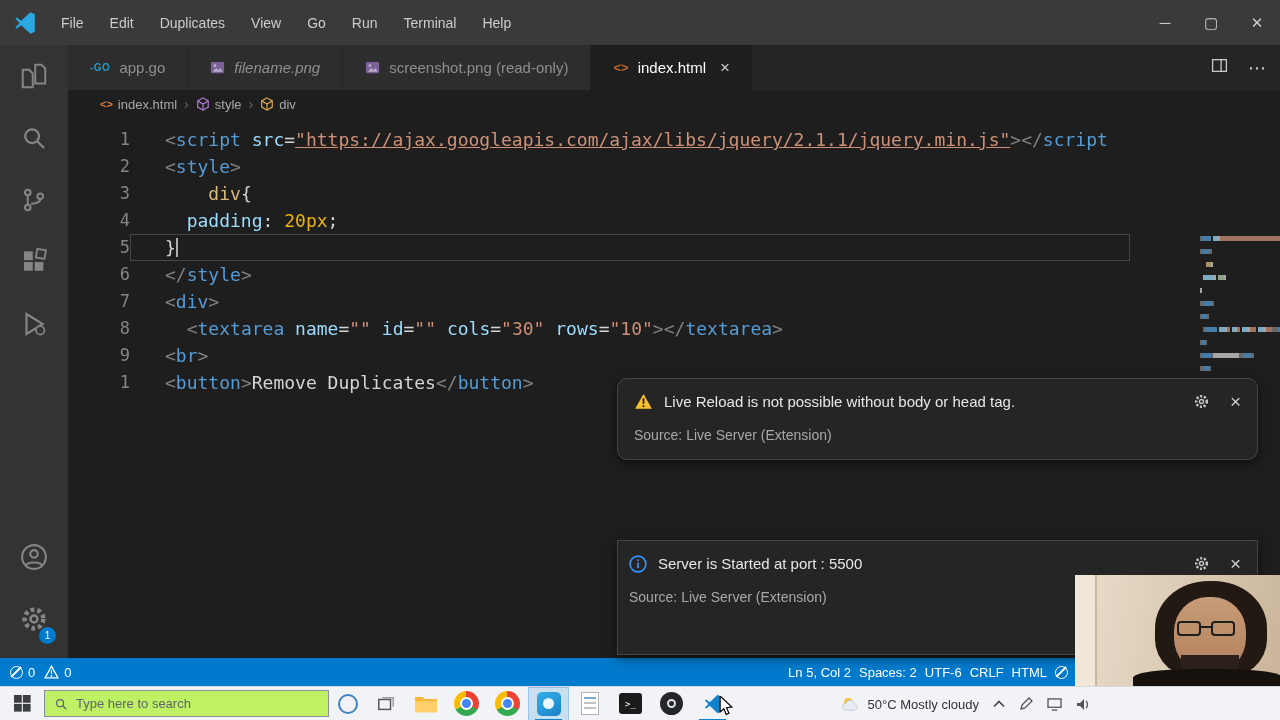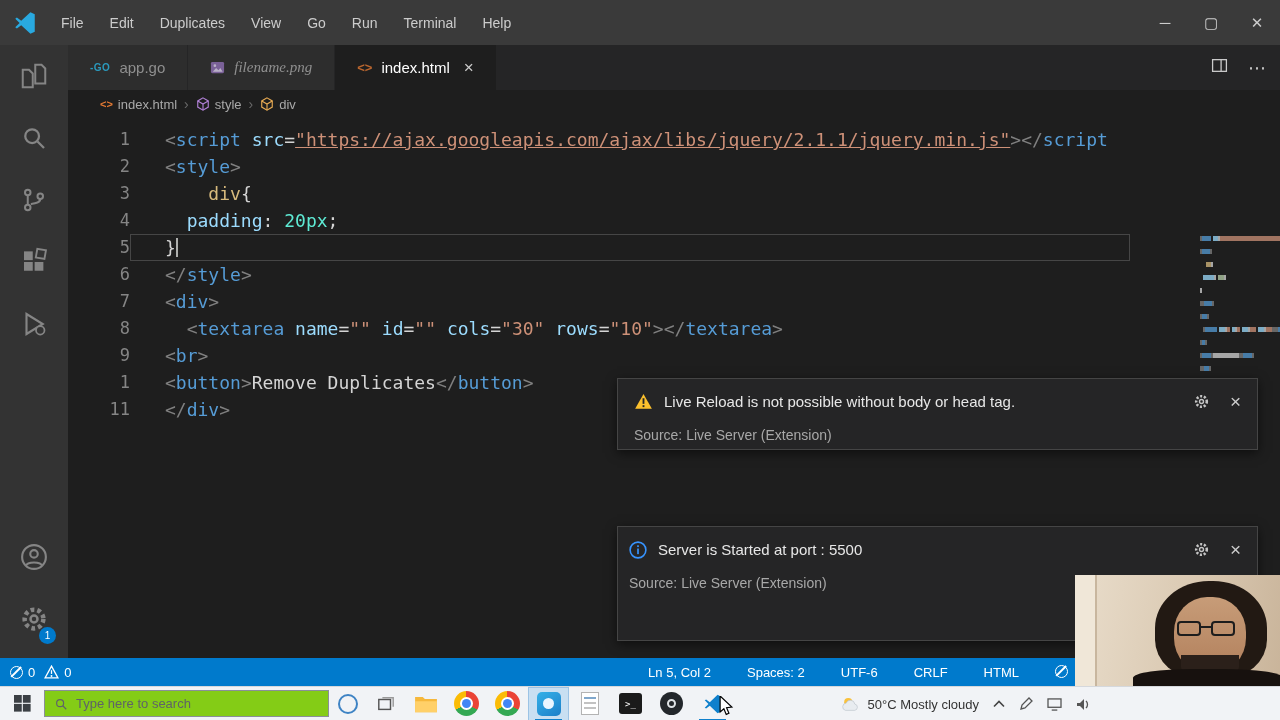--- a/index.html
+++ b/index.html
@@ -28,21 +28,21 @@
   .badge { position:absolute; right:12px; bottom:6px; width:17px; height:17px; border-radius:50%;
            background:#007acc; color:#fff; font-size:10px; display:flex; align-items:center; justify-content:center; }
 
   
   .tabstrip { position:absolute; left:68px; top:45px; width:1212px; height:45px;
               background:#252526; display:flex; z-index:6; }
   .tab { height:45px; display:flex; align-items:center; padding:0 22px;
          background:#2d2d2d; border-right:1px solid #252526; font-size:15px; color:#8f8f8f; white-space:nowrap; }
   .tab .tab-icon { margin-right:9px; display:flex; align-items:center; opacity:.8; }
   .tab.active { background:#1e1e1e; color:#ffffff; }
-  .tab.preview .tab-label { font-style:italic;font-family:Liberation Serif, serif; }
+  .tab.preview .tab-label { font-style:italic; }
   .tab-close { margin-left:14px; color:#cccccc; font-size:17px; line-height:1; }
   .tab-glyph-go { color:#2ab4e0; font-weight:bold; font-size:10px; letter-spacing:.5px; }
   .tab-glyph-html { color:#e37933; font-weight:bold; font-size:13px; }
   .strip-actions { margin-left:auto; display:flex; align-items:center; padding-right:14px; gap:20px; color:#cccccc; }
 
   
   .breadcrumb { position:absolute; left:68px; top:90px; width:1212px; height:28px;
                 background:#1e1e1e; display:flex; align-items:center; padding-left:32px;
                 color:#a9a9a9; font-size:13px; z-index:6; }
   .bc-item { display:flex; align-items:center; gap:5px; }
@@ -62,48 +62,48 @@
 
   
   .minimap { position:absolute; left:1132px; top:118px; width:128px; height:180px; overflow:hidden; }
   .mm-line { height:5px; margin-bottom:8px; white-space:nowrap; overflow:hidden; }
   .mm-line span { display:inline-block; height:5px; vertical-align:top; }
 
   
   .notification { position:absolute; left:617px; width:641px; background:#252526;
                   border:1px solid #454545; box-shadow:0 3px 10px rgba(0,0,0,.55);
                   z-index:40; padding:13px 16px; color:#e7e7e7; }
-  .notif-1 { top:378px; height:72px; }
-  .notif-2 { top:526px; height:115px;padding-left:11px; }
+  .notif-1 { top:378px; height:82px;border-radius:10px; }
+  .notif-2 { top:540px; height:115px;padding-left:11px; }
   .notif-header { display:flex; align-items:center; }
   .notif-msg { font-size:15px; margin-left:11px; flex:1; }
   .notif-icons { display:flex; align-items:center; gap:20px; margin-left:12px; }
   .notif-gear svg { width:17px; height:17px; display:block; }
   .notif-close { color:#cccccc; font-size:19px; line-height:1; }
   .notif-footer { display:flex; align-items:center; margin-top:16px; }
   .notif-source { color:#a8a8a8; font-size:14px; flex:1; }
   .notif-btn { background:#1177bb; color:#ffffff; border:none; font-size:14px;
                padding:8px 14px; font-family:"Liberation Sans", sans-serif; cursor:pointer; }
 
   
   .statusbar { position:absolute; left:0; top:658px; width:1280px; height:28px;
                background:#007acc; color:#ffffff; display:flex; align-items:center;
                font-size:13px; z-index:30; padding:0 212px 0 10px; }
   .sb-left { display:flex; align-items:center; gap:6px; }
-  .sb-right { margin-left:auto; display:flex; gap:36px; white-space:nowrap; }
+  .sb-right { margin-left:auto; display:flex; align-items:center; gap:8px; white-space:nowrap; }
   .slash-circle { width:13px; height:13px; border:1.5px solid #fff; border-radius:50%; position:relative; display:inline-block; }
   .slash-circle::after { content:""; position:absolute; left:-2px; top:4.5px; width:14px; height:1.5px;
                          background:#fff; transform:rotate(-45deg); }
   .sb-item { display:flex; align-items:center; gap:5px; }
 
   
   .taskbar { position:absolute; left:0; top:686px; width:1280px; height:34px;
              background:#f1f3f6; border-top:1px solid #d5d8dc; display:flex; align-items:center; z-index:90; }
   .tb-start { width:44px; height:34px; display:flex; align-items:center; justify-content:center; }
-  .tb-search { width:285px; height:27px; background:#84cc16; border:1px solid #8a8f98;
+  .tb-search { width:285px; height:27px; background:#bef264; border:1px solid #8a8f98;
                display:flex; align-items:center; padding-left:9px; gap:8px; }
   .tb-search-text { color:#5f6368; font-size:13px; }
   .tb-iconbtn { width:38px; height:34px; display:flex; align-items:center; justify-content:center; }
   .tb-app { width:41px; height:34px; display:flex; align-items:center; justify-content:center; position:relative; }
   .tb-app.open::after { content:""; position:absolute; bottom:0; left:7px; right:7px; height:2px; background:#0f80cc; }
   .tb-app.activewin { background:#c8dff2; box-shadow:inset 0 0 0 1px #9cc3e5; }
   .chrome-icon { width:25px; height:25px; border-radius:50%;
       background:conic-gradient(#ea4335 0deg 120deg, #34a853 120deg 240deg, #fbbc05 240deg 360deg);
       display:flex; align-items:center; justify-content:center; }
   .chrome-inner { width:13px; height:13px; border-radius:50%; background:#fff;
@@ -212,20 +212,30 @@
   <div class="tab preview">
     <span class="tab-icon">
       <svg width="15" height="15" viewBox="0 0 16 16">
           <rect x="1" y="2" width="14" height="12" rx="1.5" fill="#8e6fb3"></rect>
           <circle cx="5.2" cy="6" r="1.4" fill="#ddd1ee"></circle>
           <path d="M3 12.5 6.5 8.5 9 11l2-2.5 2.5 4z" fill="#ddd1ee"></path>
         </svg>
     </span>
     <span class="tab-label">filename.png</span>
   </div>
+  <div class="tab">
+    <span class="tab-icon">
+      <svg width="15" height="15" viewBox="0 0 16 16">
+          <rect x="1" y="2" width="14" height="12" rx="1.5" fill="#8e6fb3"></rect>
+          <circle cx="5.2" cy="6" r="1.4" fill="#ddd1ee"></circle>
+          <path d="M3 12.5 6.5 8.5 9 11l2-2.5 2.5 4z" fill="#ddd1ee"></path>
+        </svg>
+    </span>
+    <span class="tab-label">screenshot.png (read-only)</span>
+  </div>
   <div class="tab active">
     <span class="tab-icon tab-glyph-html">&lt;&gt;</span>
     <span class="tab-label">index.html</span>
     <span class="tab-close">×</span>
   </div>
   <div class="strip-actions">
     <span>
       <svg width="17" height="17" viewBox="0 0 16 16">
           <rect x="1.5" y="2.5" width="13" height="11" fill="none" stroke="#cccccc" stroke-width="1.2"></rect>
           <line x1="9.5" y1="2.5" x2="9.5" y2="13.5" stroke="#cccccc" stroke-width="1.2"></line>
@@ -271,21 +281,21 @@
       <div class="code-line">
         <span class="line-num">2</span>
         <span class="line-code"><span style="color: rgb(128, 128, 128);">&lt;</span><span style="color: rgb(86, 156, 214);">style</span><span style="color: rgb(128, 128, 128);">&gt;</span></span>
       </div>
       <div class="code-line">
         <span class="line-num">3</span>
         <span class="line-code"><span style="color: rgb(212, 212, 212);">    </span><span style="color: rgb(215, 186, 125);">div</span><span style="color: rgb(212, 212, 212);">{</span></span>
       </div>
       <div class="code-line">
         <span class="line-num">4</span>
-        <span class="line-code"><span style="color: rgb(212, 212, 212);">  </span><span style="color: rgb(156, 220, 254);">padding</span><span style="color: rgb(212, 212, 212);">:</span><span style="color: rgb(212, 212, 212);"> </span><span style="color: #5eead4;">20px</span><span style="color: rgb(212, 212, 212);">;</span></span>
+        <span class="line-code"><span style="color: rgb(212, 212, 212);">  </span><span style="color: rgb(156, 220, 254);">padding</span><span style="color: rgb(212, 212, 212);">:</span><span style="color: rgb(212, 212, 212);"> </span><span style="color: #eab308;">20px</span><span style="color: rgb(212, 212, 212);">;</span></span>
       </div>
       <div class="code-line current">
         <span class="line-num">5</span>
         <span class="line-code"><span style="color: rgb(212, 212, 212);">}</span><span class="cursor"></span></span>
       </div>
       <div class="code-line">
         <span class="line-num">6</span>
         <span class="line-code"><span style="color: rgb(128, 128, 128);">&lt;</span><span style="color: rgb(128, 128, 128);">/</span><span style="color: rgb(86, 156, 214);">style</span><span style="color: rgb(128, 128, 128);">&gt;</span></span>
       </div>
       <div class="code-line">
@@ -296,24 +306,20 @@
         <span class="line-num">8</span>
         <span class="line-code"><span style="color: rgb(212, 212, 212);">  </span><span style="color: rgb(128, 128, 128);">&lt;</span><span style="color: rgb(86, 156, 214);">textarea</span><span style="color: rgb(212, 212, 212);"> </span><span style="color: rgb(156, 220, 254);">name</span><span style="color: rgb(212, 212, 212);">=</span><span style="color: rgb(206, 145, 120);">""</span><span style="color: rgb(212, 212, 212);"> </span><span style="color: rgb(156, 220, 254);">id</span><span style="color: rgb(212, 212, 212);">=</span><span style="color: rgb(206, 145, 120);">""</span><span style="color: rgb(212, 212, 212);"> </span><span style="color: rgb(156, 220, 254);">cols</span><span style="color: rgb(212, 212, 212);">=</span><span style="color: rgb(206, 145, 120);">"30"</span><span style="color: rgb(212, 212, 212);"> </span><span style="color: rgb(156, 220, 254);">rows</span><span style="color: rgb(212, 212, 212);">=</span><span style="color: rgb(206, 145, 120);">"10"</span><span style="color: rgb(128, 128, 128);">&gt;</span><span style="color: rgb(128, 128, 128);">&lt;</span><span style="color: rgb(128, 128, 128);">/</span><span style="color: rgb(86, 156, 214);">textarea</span><span style="color: rgb(128, 128, 128);">&gt;</span></span>
       </div>
       <div class="code-line">
         <span class="line-num">9</span>
         <span class="line-code"><span style="color: rgb(128, 128, 128);">&lt;</span><span style="color: rgb(86, 156, 214);">br</span><span style="color: rgb(128, 128, 128);">&gt;</span></span>
       </div>
       <div class="code-line">
         <span class="line-num">1</span>
         <span class="line-code"><span style="color: rgb(128, 128, 128);">&lt;</span><span style="color: rgb(86, 156, 214);">button</span><span style="color: rgb(128, 128, 128);">&gt;</span><span style="color: rgb(212, 212, 212);">Remove Duplicates</span><span style="color: rgb(128, 128, 128);">&lt;</span><span style="color: rgb(128, 128, 128);">/</span><span style="color: rgb(86, 156, 214);">button</span><span style="color: rgb(128, 128, 128);">&gt;</span></span>
-      </div>
-      <div class="code-line">
-        <span class="line-num">11</span>
-        <span class="line-code"><span style="color: rgb(128, 128, 128);">&lt;</span><span style="color: rgb(128, 128, 128);">/</span><span style="color: rgb(86, 156, 214);">div</span><span style="color: rgb(128, 128, 128);">&gt;</span></span>
       </div>
     </div>
   <div class="minimap" id="minimap">
       <div class="mm-line"><span style="width: 2px; background: rgb(128, 128, 128); opacity: 0.75;"></span><span style="width: 9px; background: rgb(86, 156, 214); opacity: 0.75;"></span><span style="width: 2px; background: transparent; opacity: 0.75;"></span><span style="width: 5px; background: rgb(156, 220, 254); opacity: 0.75;"></span><span style="width: 2px; background: rgb(212, 212, 212); opacity: 0.75;"></span><span style="width: 102px; background: rgb(206, 145, 120); opacity: 0.75;"></span></div>
       <div class="mm-line"><span style="width: 2px; background: rgb(128, 128, 128); opacity: 0.75;"></span><span style="width: 8px; background: rgb(86, 156, 214); opacity: 0.75;"></span><span style="width: 2px; background: rgb(128, 128, 128); opacity: 0.75;"></span></div>
       <div class="mm-line"><span style="width: 6px; background: transparent; opacity: 0.75;"></span><span style="width: 5px; background: rgb(215, 186, 125); opacity: 0.75;"></span><span style="width: 2px; background: rgb(212, 212, 212); opacity: 0.75;"></span></div>
       <div class="mm-line"><span style="width: 3px; background: transparent; opacity: 0.75;"></span><span style="width: 11px; background: rgb(156, 220, 254); opacity: 0.75;"></span><span style="width: 2px; background: rgb(212, 212, 212); opacity: 0.75;"></span><span style="width: 2px; background: transparent; opacity: 0.75;"></span><span style="width: 6px; background: rgb(181, 206, 168); opacity: 0.75;"></span><span style="width: 2px; background: rgb(212, 212, 212); opacity: 0.75;"></span></div>
       <div class="mm-line"><span style="width: 2px; background: rgb(212, 212, 212); opacity: 0.75;"></span></div>
       <div class="mm-line"><span style="width: 2px; background: rgb(128, 128, 128); opacity: 0.75;"></span><span style="width: 2px; background: rgb(128, 128, 128); opacity: 0.75;"></span><span style="width: 8px; background: rgb(86, 156, 214); opacity: 0.75;"></span><span style="width: 2px; background: rgb(128, 128, 128); opacity: 0.75;"></span></div>
       <div class="mm-line"><span style="width: 2px; background: rgb(128, 128, 128); opacity: 0.75;"></span><span style="width: 5px; background: rgb(86, 156, 214); opacity: 0.75;"></span><span style="width: 2px; background: rgb(128, 128, 128); opacity: 0.75;"></span></div>

